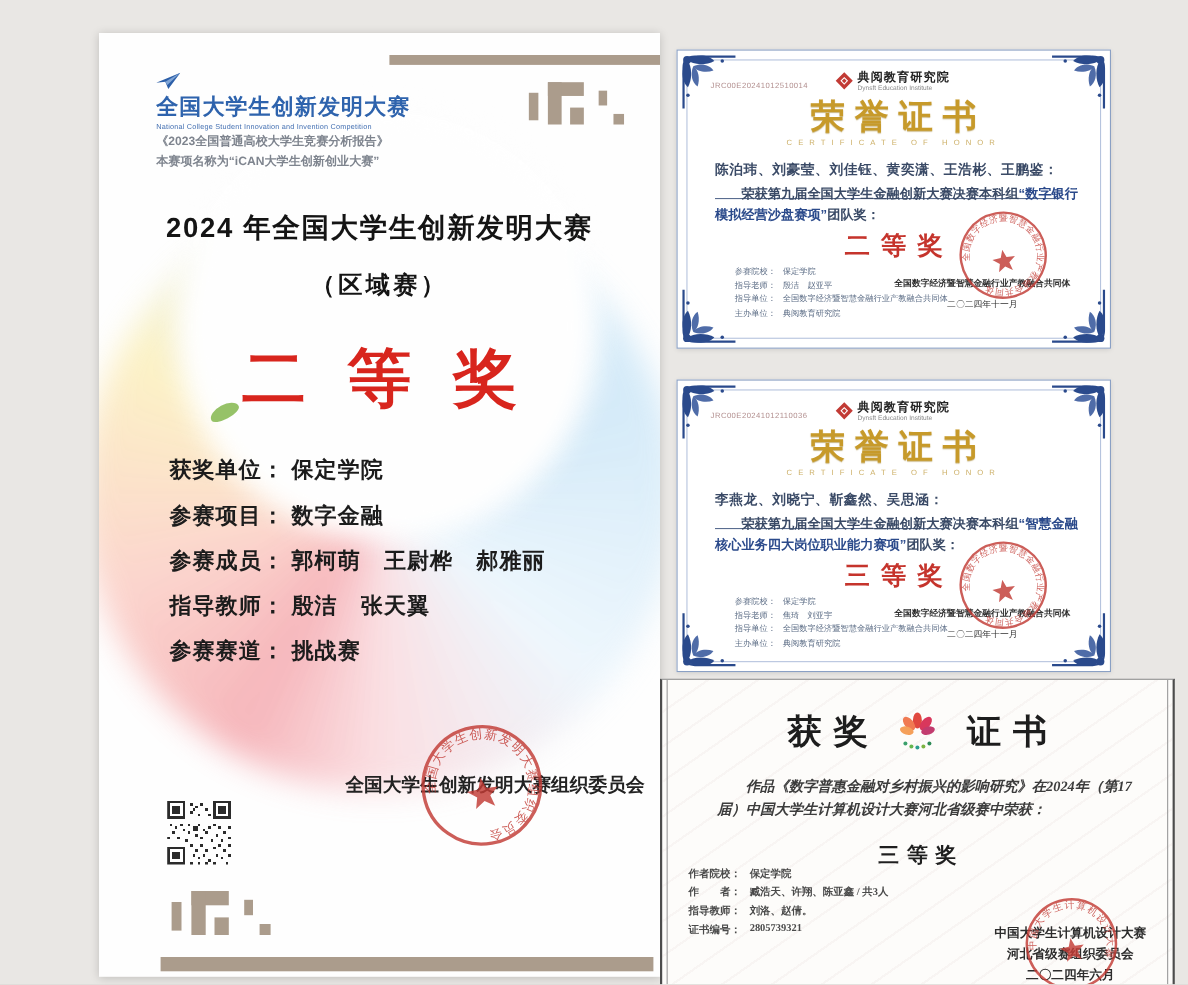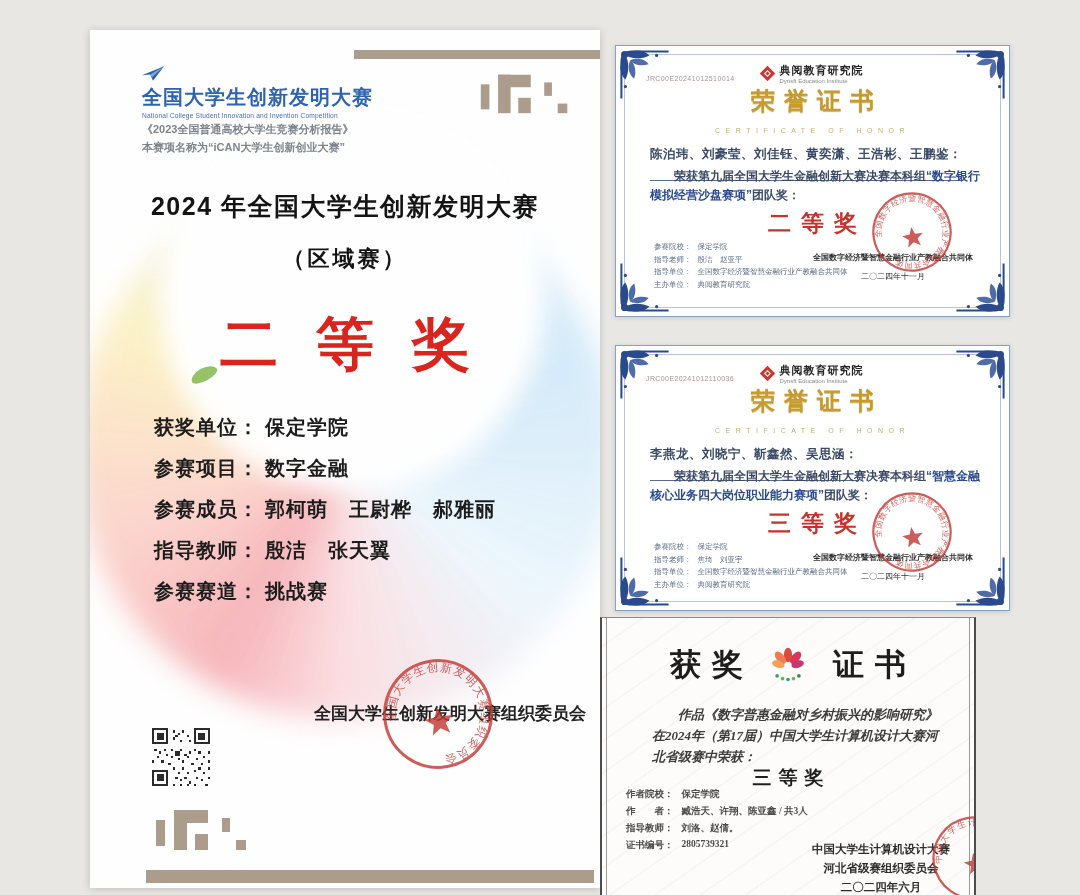--- a/index.html
+++ b/index.html
@@ -59,43 +59,43 @@
   .corner.bl { left:3px; bottom:3px; transform:scaleY(-1); }
   .corner.br { right:3px; bottom:3px; transform:scale(-1,-1); }
   .hc-serial { position:absolute; left:30px; top:29px; font-size:7px; color:#b28f8f; letter-spacing:.4px; }
   .hc-inst { position:absolute; top:17px; left:0; right:0; display:flex; justify-content:center;
              align-items:center; gap:7px; }
   .diamond-icon { width:11px; height:11px; border:3px solid #c23b35; transform:rotate(45deg); position:relative; }
   .diamond-core { position:absolute; left:1px; top:1px; width:3px; height:3px; background:#c23b35; }
   .hc-inst-text { display:flex; flex-direction:column; }
   .hc-inst-cn { font-size:11px; font-weight:bold; color:#242424; letter-spacing:1px; }
   .hc-inst-en { font-size:6px; color:#8a8a8a; }
-  .hc-title { position:absolute; top:39px; left:0; right:0; text-align:center; font-size:24px; font-weight:bold;
+  .hc-title { position:absolute; top:39px; left:0; right:0; text-align:center; font-size:31px; font-weight:bold;
               color:#c79a2a; letter-spacing:9px; padding-left:9px; text-shadow:0 1px 1px rgba(154,119,22,.55); }
   .hc-title-en { position:absolute; top:81px; left:0; right:0; text-align:center; font-size:7px;
                  color:#cdb068; letter-spacing:5.5px; }
   .hc-names { position:absolute; left:34px; top:100px; font-size:12.5px; font-weight:bold; color:#3a4a66;
               border-bottom:1px solid #5a6d90; padding-bottom:17px; letter-spacing:.5px; }
   .hc-body { position:absolute; left:34px; right:26px; top:121px; font-size:12px; color:#3a4a66;
              line-height:1.62; text-indent:2em; font-weight:600; }
   .hc-quote { color:#2b4a8b; font-weight:bold; }
   .hc-award { position:absolute; top:162px; left:0; right:0; text-align:center; font-size:23px; font-weight:bold;
               color:#c5342c; letter-spacing:10px; padding-left:10px; }
   .hc-fields { position:absolute; left:38px; top:196px; display:flex; flex-direction:column; gap:2.5px;
                font-size:7.5px; color:#5b6c85; }
-  .hc-frow { display:flex; gap:6px; }
+  .hc-frow { display:flex; gap:6px;margin-left:14px; }
   .hc-frow .val { max-width:152px; line-height:1.35; }
   .hc-issuer { position:absolute; right:18px; top:206px; width:196px; text-align:center; font-size:8px;
                color:#2f2f2f; font-weight:bold; z-index:1; }
   .hc-date { position:absolute; right:18px; top:225px; width:196px; text-align:center; font-size:8px;
              color:#2f2f2f; z-index:1; }
   .hc-seal { position:absolute; left:254px; top:144px; width:84px; height:84px; z-index:2; }
 
   
-  .ac { position:absolute; left:600px; top:617px; width:376px; height:278px; background:#fdfcfa;
+  .ac { position:absolute; left:600px; top:617px; width:468px; height:278px; background:#fdfcfa;
         border-left:2px solid #4c4c4c; border-right:2px solid #4c4c4c; border-top:1px solid #8a8a8a;
         overflow:hidden; font-family:"Liberation Serif", serif; }
   .ac-watermark { position:absolute; inset:0;
         background:repeating-linear-gradient(-35deg, rgba(186,150,150,.07) 0 2px, transparent 2px 26px); }
   .ac-vline-l { position:absolute; left:4px; top:0; bottom:0; width:1px; background:#9a9a9a; }
   .ac-vline-r { position:absolute; right:4px; top:0; bottom:0; width:1px; background:#9a9a9a; }
   .ac-title { position:absolute; top:26px; left:0; right:0; display:flex; justify-content:center;
               align-items:center; gap:14px; font-size:31px; font-weight:bold; color:#1d1d1d; letter-spacing:11px; }
   .ac-title span { padding-left:11px; }
   .ac-body { position:absolute; left:50px; right:36px; top:86px; font-size:13px; font-style:italic;

